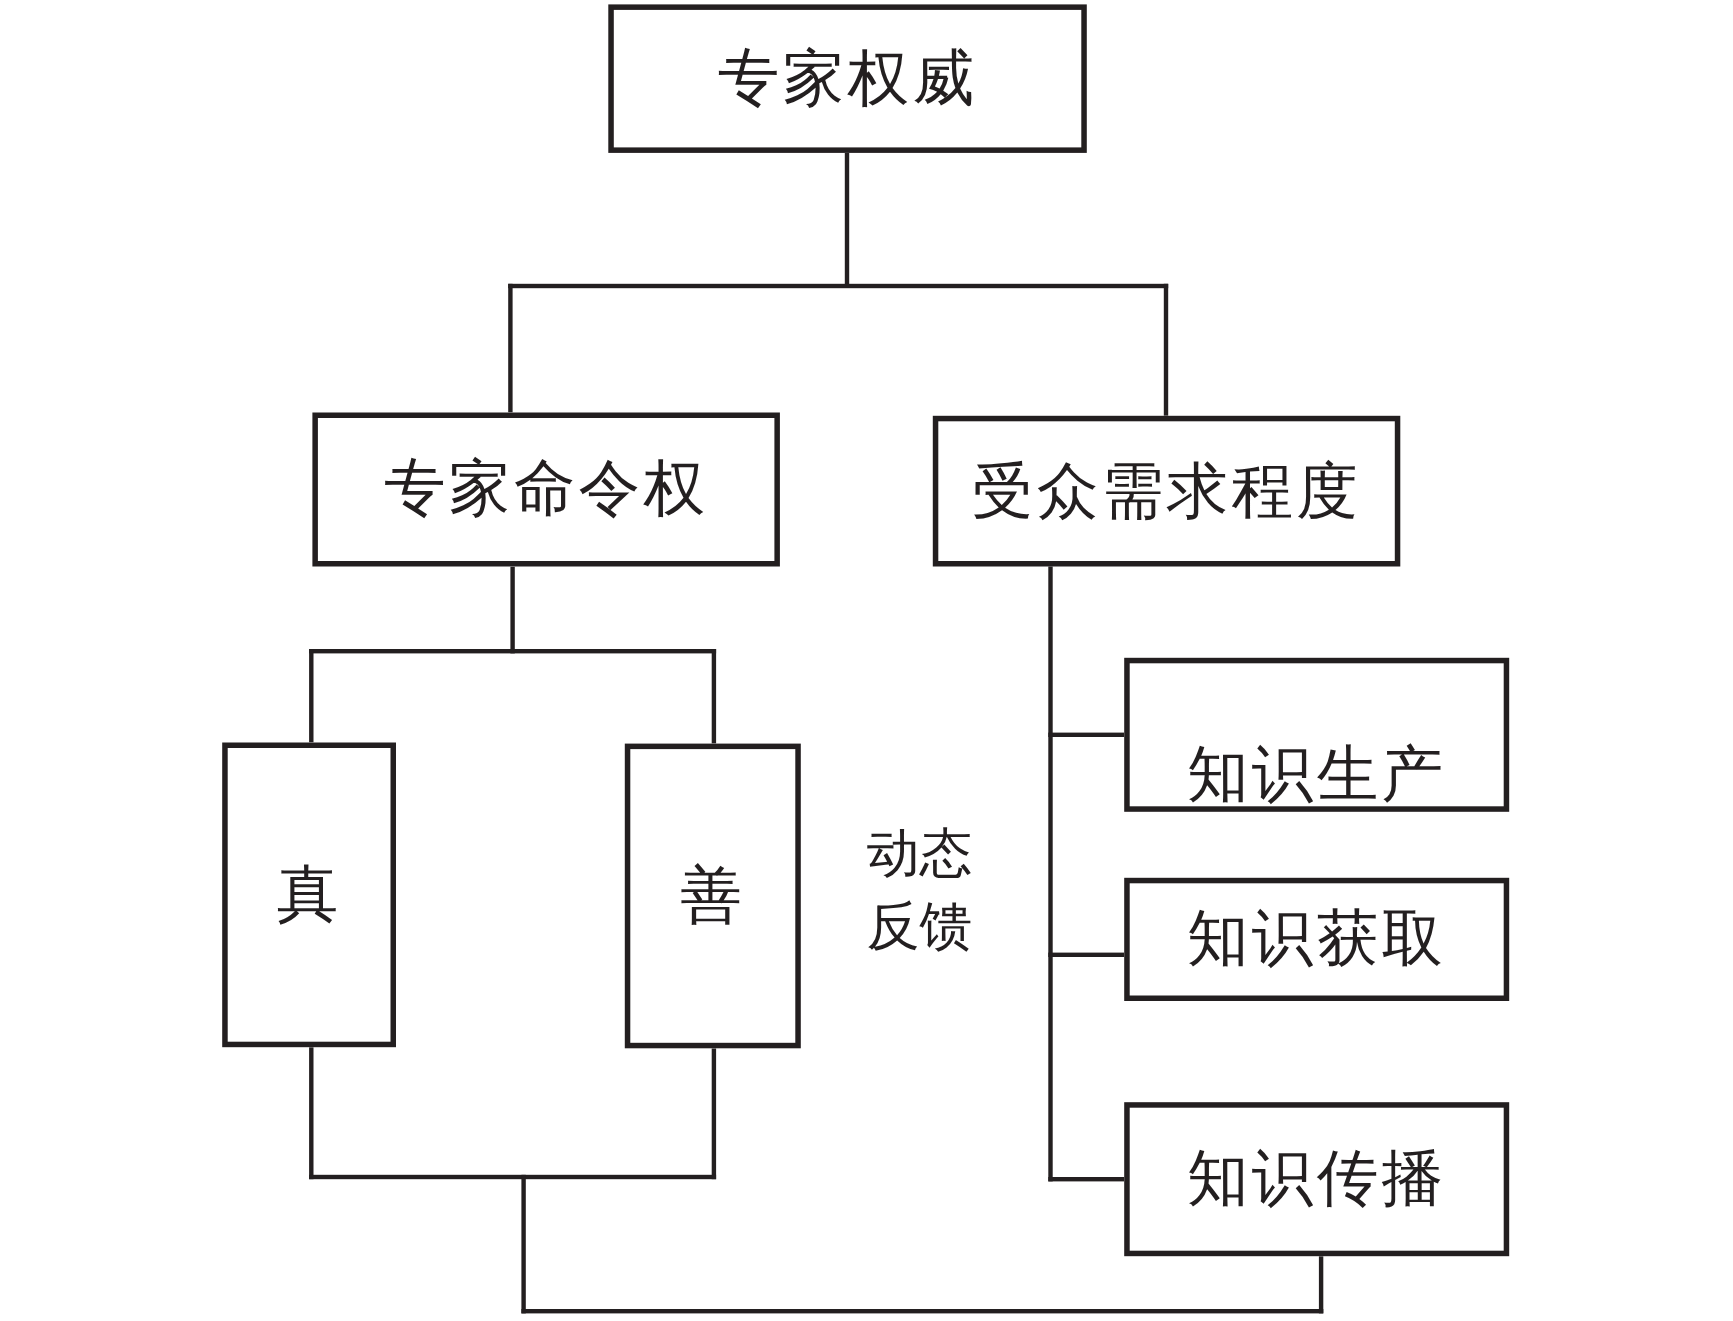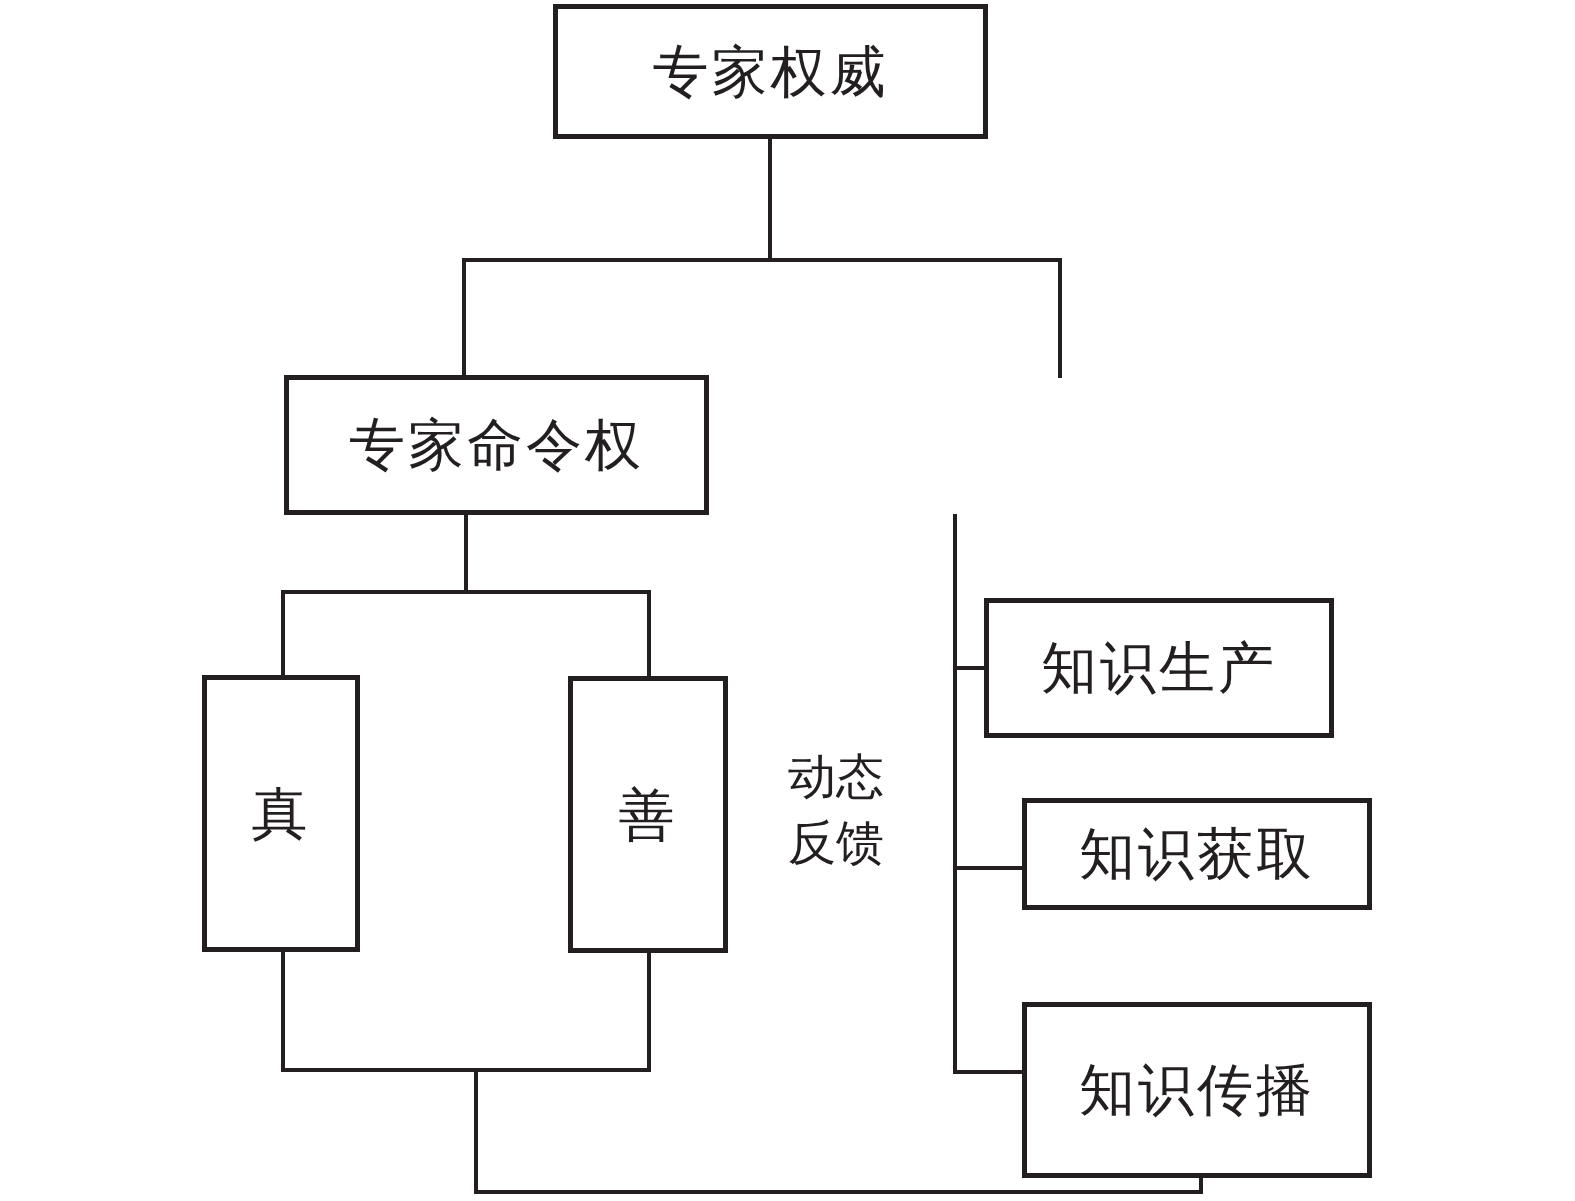--- a/index.html
+++ b/index.html
@@ -60,38 +60,41 @@
 <div class="diagram">
 
   <div class="node" style="left:553px; top:4px; width:435px; height:135px;">
     <span class="node-label">专家权威</span>
   </div>
 
   <div class="node" style="left:253px; top:375px; width:425px; height:140px;margin-left:31px;">
     <span class="node-label">专家命令权</span>
   </div>
 
+  <div class="node" style="left:848px; top:378px; width:425px; height:137px;">
+    <span class="node-label">受众需求程度</span>
+  </div>
 
   <div class="node" style="left:202px; top:675px; width:158px; height:277px;">
     <span class="node-label">真</span>
   </div>
 
   <div class="node" style="left:568px; top:676px; width:160px; height:277px;">
     <span class="node-label">善</span>
   </div>
 
-  <div class="node" style="left:984px; top:598px; width:350px; height:140px;">
+  <div class="node" style="left:1022px; top:598px; width:350px; height:140px;align-items:flex-end;">
     <span class="node-label">知识生产</span>
   </div>
 
   <div class="node" style="left:1022px; top:798px; width:350px; height:112px;">
     <span class="node-label">知识获取</span>
   </div>
 
-  <div class="node" style="left:1022px; top:1002px; width:350px; height:176px;">
+  <div class="node" style="left:1022px; top:1002px; width:350px; height:140px;">
     <span class="node-label">知识传播</span>
   </div>
 
   <div class="feedback-label">
     <span>动态</span>
     <span>反馈</span>
   </div>
 
   <div class="line" style="left:768px; top:139px; width:4px; height:121px;"></div>
   <div class="line" style="left:462px; top:258px; width:600px; height:4px;"></div>

